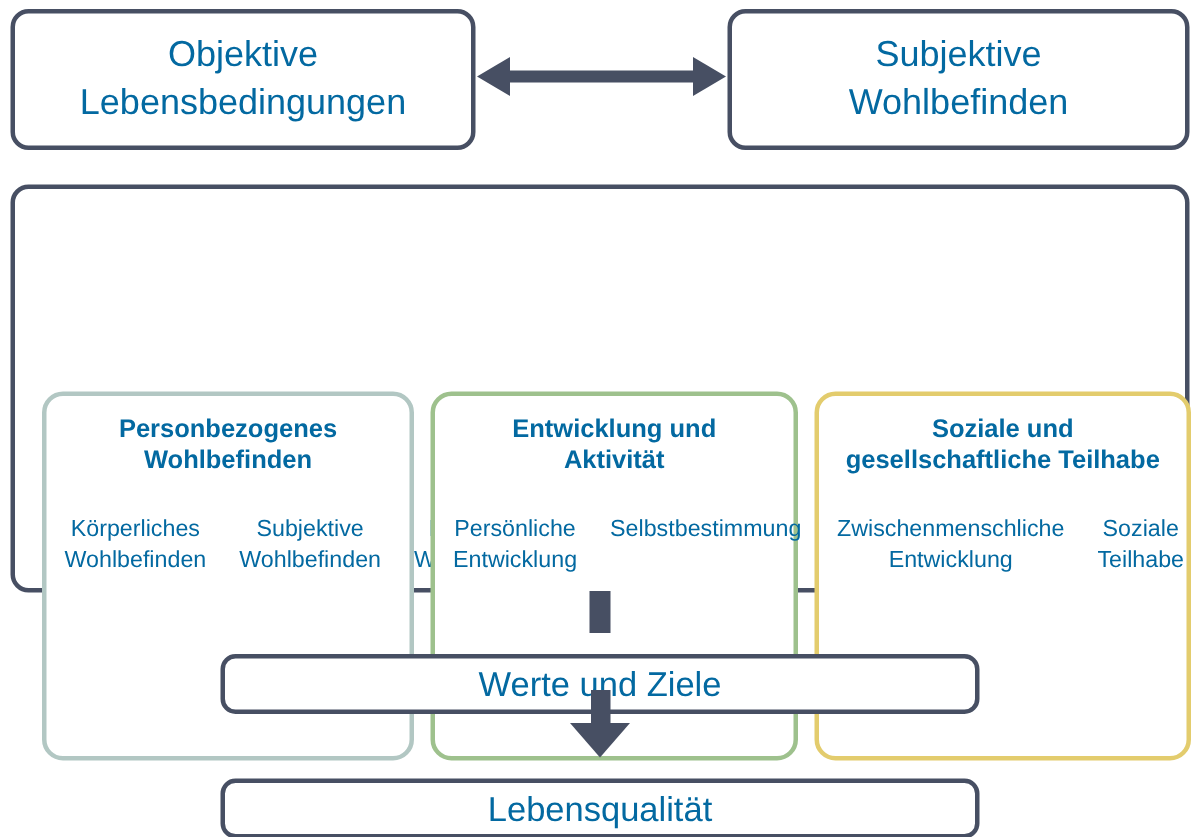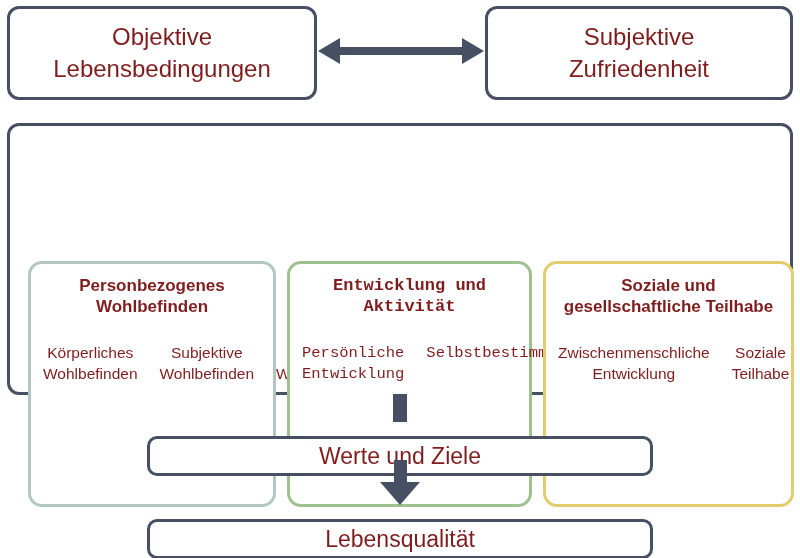--- a/index.html
+++ b/index.html
@@ -2,21 +2,21 @@
 <html><head>
 <meta charset="utf-8">
 <style>
   html, body { margin: 0; padding: 0; background: #ffffff; }
   #stage {
     position: relative;
     width: 800px;
     height: 558px;
     background: #ffffff;
     font-family: "Liberation Sans", sans-serif;
-    color: #7f1d1d;
+    color: #0369a1;
     overflow: hidden;
   }
   .navy-box {
     position: absolute;
     border: 3px solid #474F63;
     border-radius: 12px;
     background: #ffffff;
     box-sizing: border-box;
     display: flex;
     align-items: center;
@@ -71,21 +71,21 @@
   .domain-card .title {
     font-weight: bold;
     font-size: 17px;
     line-height: 1.22;
     white-space: pre-line;
     margin-bottom: 26px;
   }
   .domain-card .items { display: flex; flex-direction: row; gap: 22px; }
   .domain-card .item { font-size: 15.5px; line-height: 1.3; }
   #domain-0 { left: 18px;  width: 248px; }
-  #domain-1 { left: 277px; width: 245px; font-family: Liberation Mono, monospace; }
+  #domain-1 { left: 277px; width: 245px; }
   #domain-2 { left: 533px; width: 251px; }
   
   .v-bar-1 { position: absolute; left: 393px; top: 394px; width: 14px; height: 28px; background: #474F63; }
   .v-arrow { position: absolute; left: 380px; top: 460px; width: 40px; height: 45px; }
   .v-arrow .shaft { position: absolute; left: 14px; top: 0; width: 13px; height: 23px; background: #474F63; }
   .v-arrow .head {
     position: absolute; left: 0; top: 22px;
     width: 0; height: 0;
     border-left: 20px solid transparent;
     border-right: 20px solid transparent;
@@ -100,21 +100,21 @@
   <div class="navy-box top-box" style="left:7px; top:6px; width:310px; height:94px;">Objektive
 Lebensbedingungen</div>
 
   <div class="h-arrow">
     <div class="shaft"></div>
     <div class="head-left"></div>
     <div class="head-right"></div>
   </div>
 
   <div class="navy-box top-box" style="left:485px; top:6px; width:308px; height:94px;">Subjektive
-Zufriedenheit</div>
+Wohlbefinden</div>
 
   <div class="container-box">
     <div class="domain-card" id="domain-0" style="border-color: rgb(178, 199, 195);">
       <div class="title">Personbezogenes
 Wohlbefinden</div>
       <div class="items">
         <div class="item">Körperliches Wohlbefinden</div>
         <div class="item">Subjektive Wohlbefinden</div>
         <div class="item">Materielles Wohlbefinden</div>
       </div>

